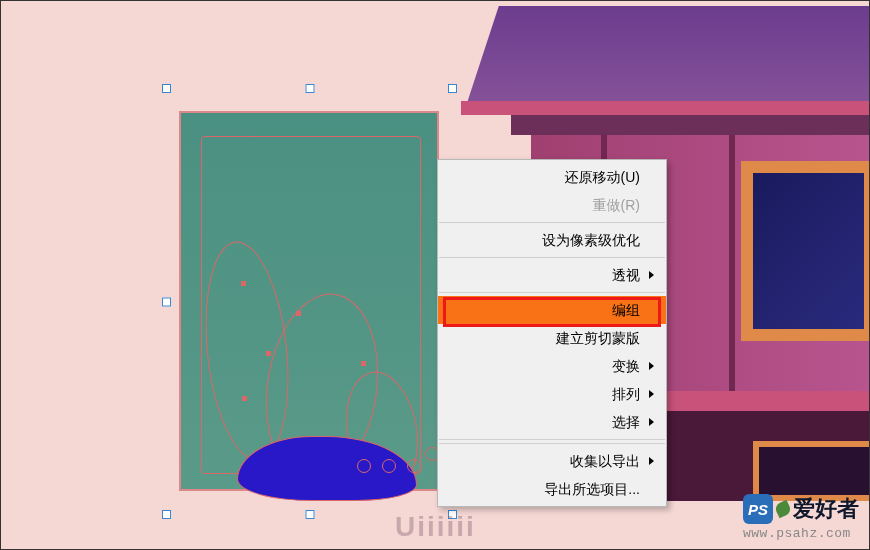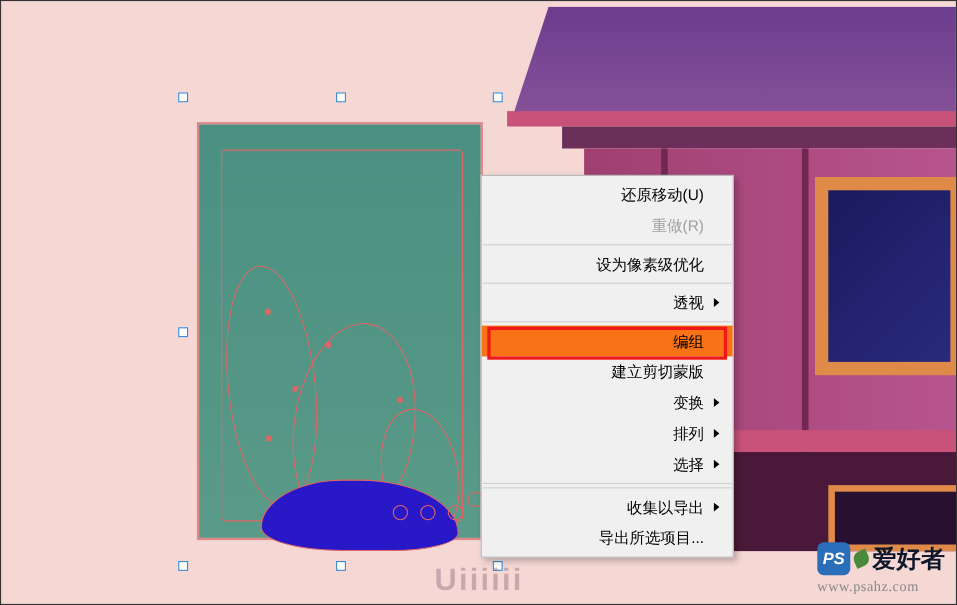--- a/index.html
+++ b/index.html
@@ -262,21 +262,21 @@
       height: 14px;
       background: #4a8a3a;
       border-radius: 50% 0;
       transform: rotate(-25deg);
     }
     .wm-url {
       color: #888;
       font-size: 13px;
       margin-top: 2px;
       letter-spacing: 0.5px;
-      font-family: Liberation Serif, serif;
+      font-family: Liberation Mono, monospace;
     }
     .wm-uiii {
       position: absolute;
       bottom: 6px;
       left: 50%;
       transform: translateX(-60px);
       font-family: Arial, sans-serif;
       font-size: 28px;
       font-weight: 900;
       letter-spacing: 2px;

